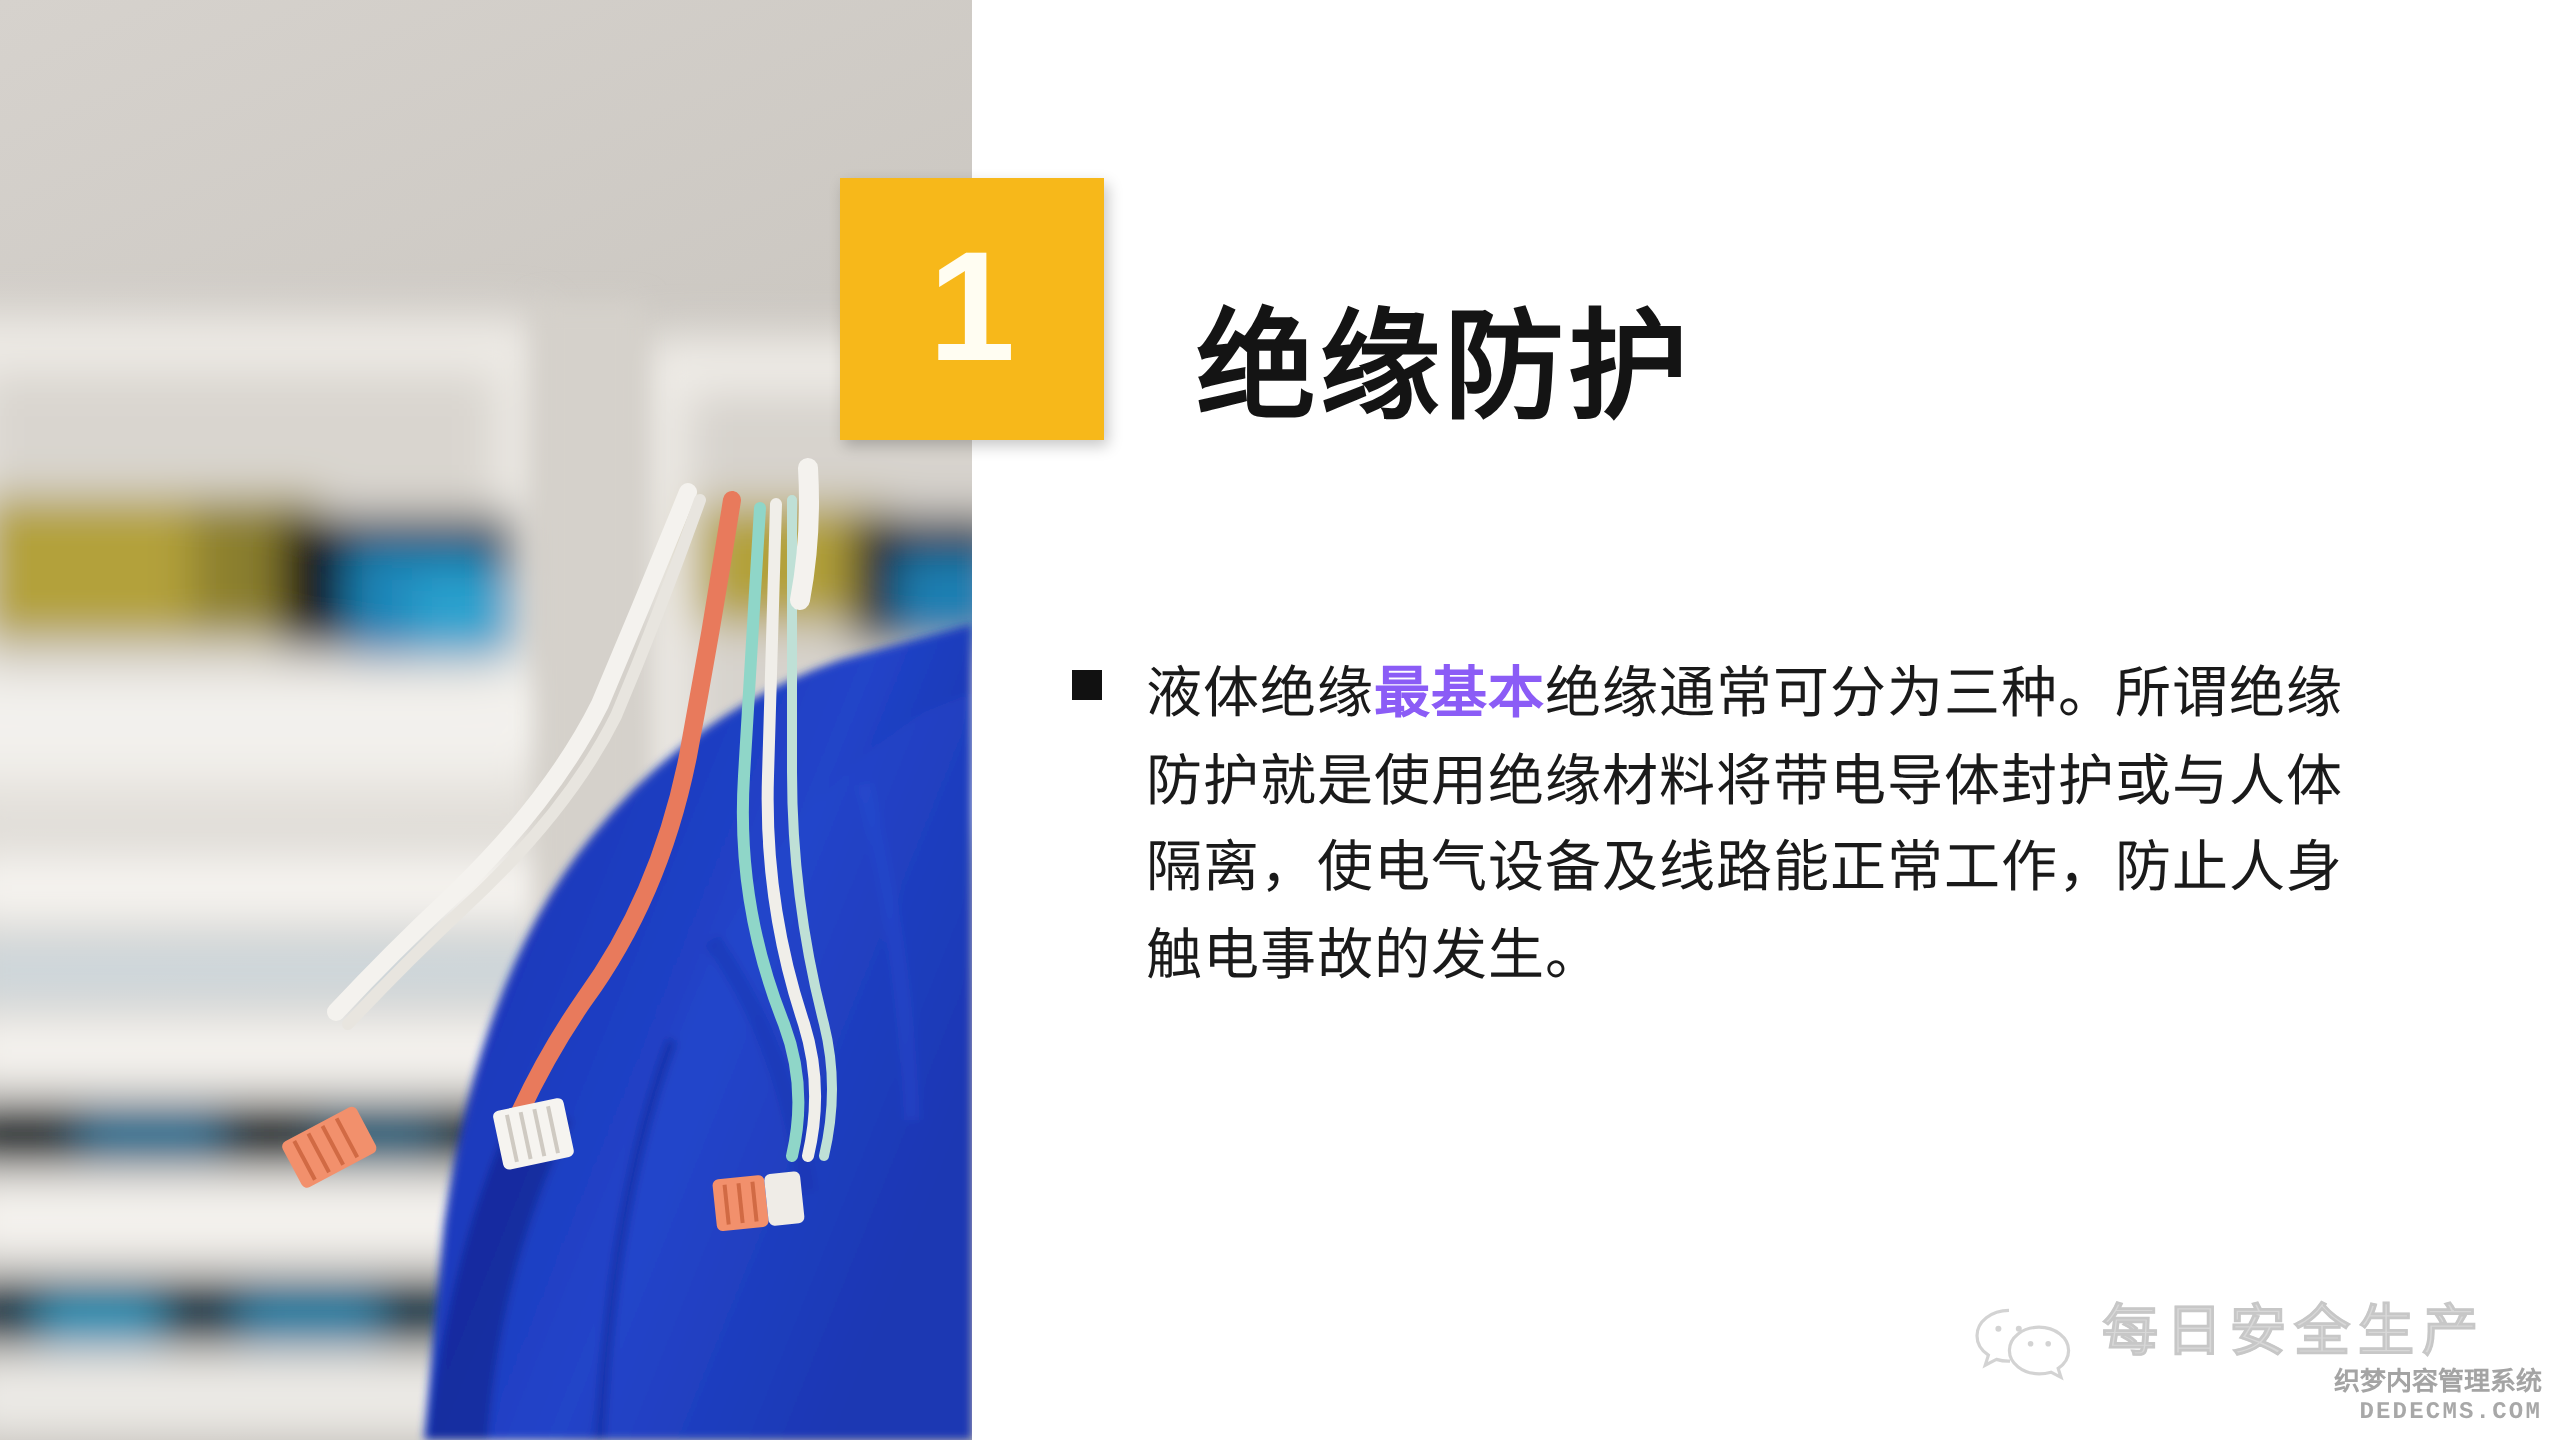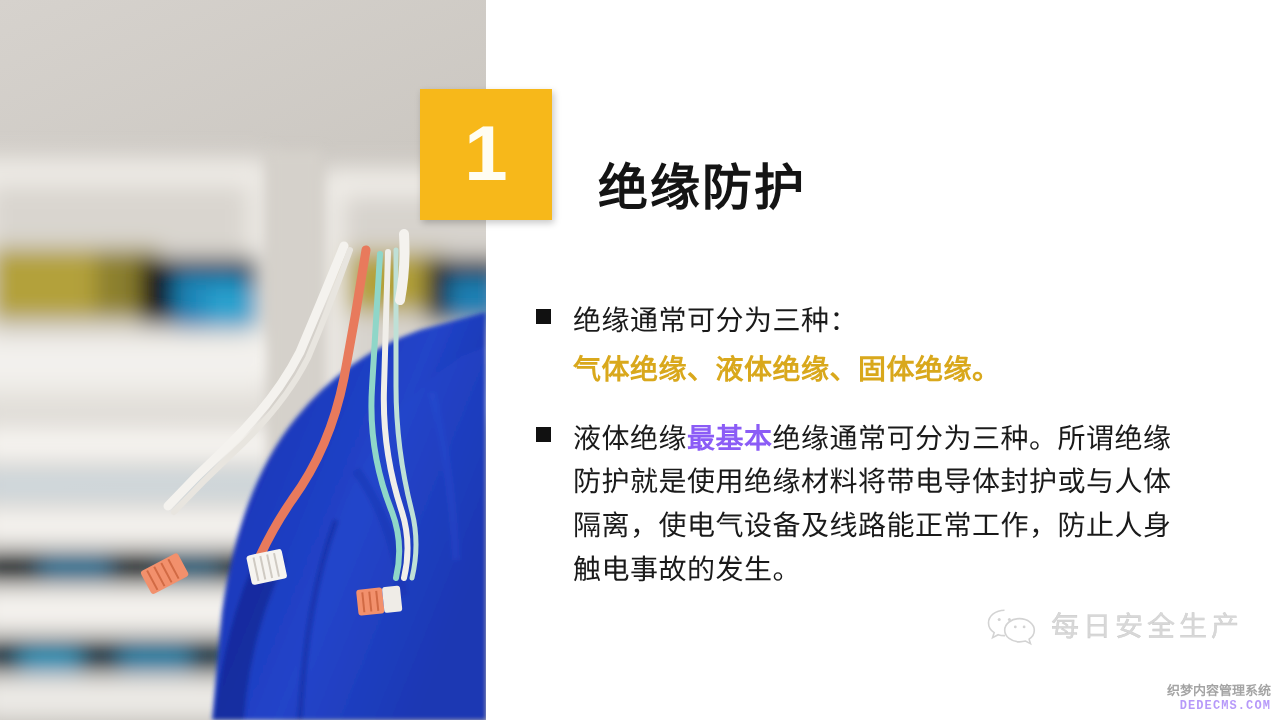--- a/index.html
+++ b/index.html
@@ -55,22 +55,22 @@
     line-height: 1;
     font-family: "Liberation Sans", "DejaVu Sans", sans-serif;
     letter-spacing: 0px;
     transform: translateY(-2px);
   }
 
   
   .title {
     position: absolute;
     left: 598px;
-    top: 126px;
-    font-size: 50px;
+    top: 110px;
+    font-size: 60px;
     font-weight: bold;
     color: #141414;
     letter-spacing: 2px;
     line-height: 1.12;
     white-space: nowrap;
   }
 
   
   .body-block {
     position: absolute;
@@ -111,24 +111,24 @@
   }
   .hl-gold {
     color: #8b5cf6;
     font-weight: bold;
   }
 
   
   .wechat-watermark {
     position: absolute;
     left: 985px;
-    top: 607px;
+    top: 652px;
     display: flex;
-    align-items: center;
     opacity: 0.55;
+    font-weight: bold;
   }
   .wechat-icon { width: 52px; height: 40px; display: block; }
   .wechat-label {
     margin-left: 14px;
     font-size: 28px;
     color: #b9b9b9;
     letter-spacing: 4px;
     line-height: 1;
     white-space: nowrap;
     -webkit-text-stroke: 0.4px #9a9a9a;
@@ -145,21 +145,21 @@
     font-size: 13px;
     font-weight: bold;
     color: #6e6e6e;
     letter-spacing: 0px;
     line-height: 1.15;
     white-space: nowrap;
   }
   .dedecms-en {
     font-size: 12px;
     font-weight: bold;
-    color: #8b5cf6;
+    color: #737373;
     letter-spacing: 1.1px;
     line-height: 1.2;
     white-space: nowrap;
     font-family: "Liberation Mono", "DejaVu Sans Mono", monospace;
   }
 </style>
 </head>
 <body>
 
 <div class="slide">
@@ -287,27 +287,20 @@
   </div>
 
   <div class="number-badge">
     <span class="number-badge-text">1</span>
   </div>
 
   <h1 class="title">绝缘防护</h1>
 
   <div class="body-block">
 
-    <div class="bullet-group">
-      <div class="bullet-row">
-        <span class="bullet-marker"></span>
-        <span class="bullet-text">绝缘通常可分为三种：</span>
-      </div>
-      <div class="sub-line">气体绝缘、液体绝缘、固体绝缘。</div>
-    </div>
 
     <div class="bullet-group second">
       <div class="bullet-row">
         <span class="bullet-marker"></span>
         <span class="bullet-text"><span>液体绝缘</span><span class="hl-gold">最基本</span><span>绝缘通常可分为三种。所谓绝缘防护就是使用绝缘材料将带电导体封护或与人体隔离，使电气设备及线路能正常工作，防止人身触电事故的发生。</span></span>
       </div>
     </div>
 
   </div>
 

